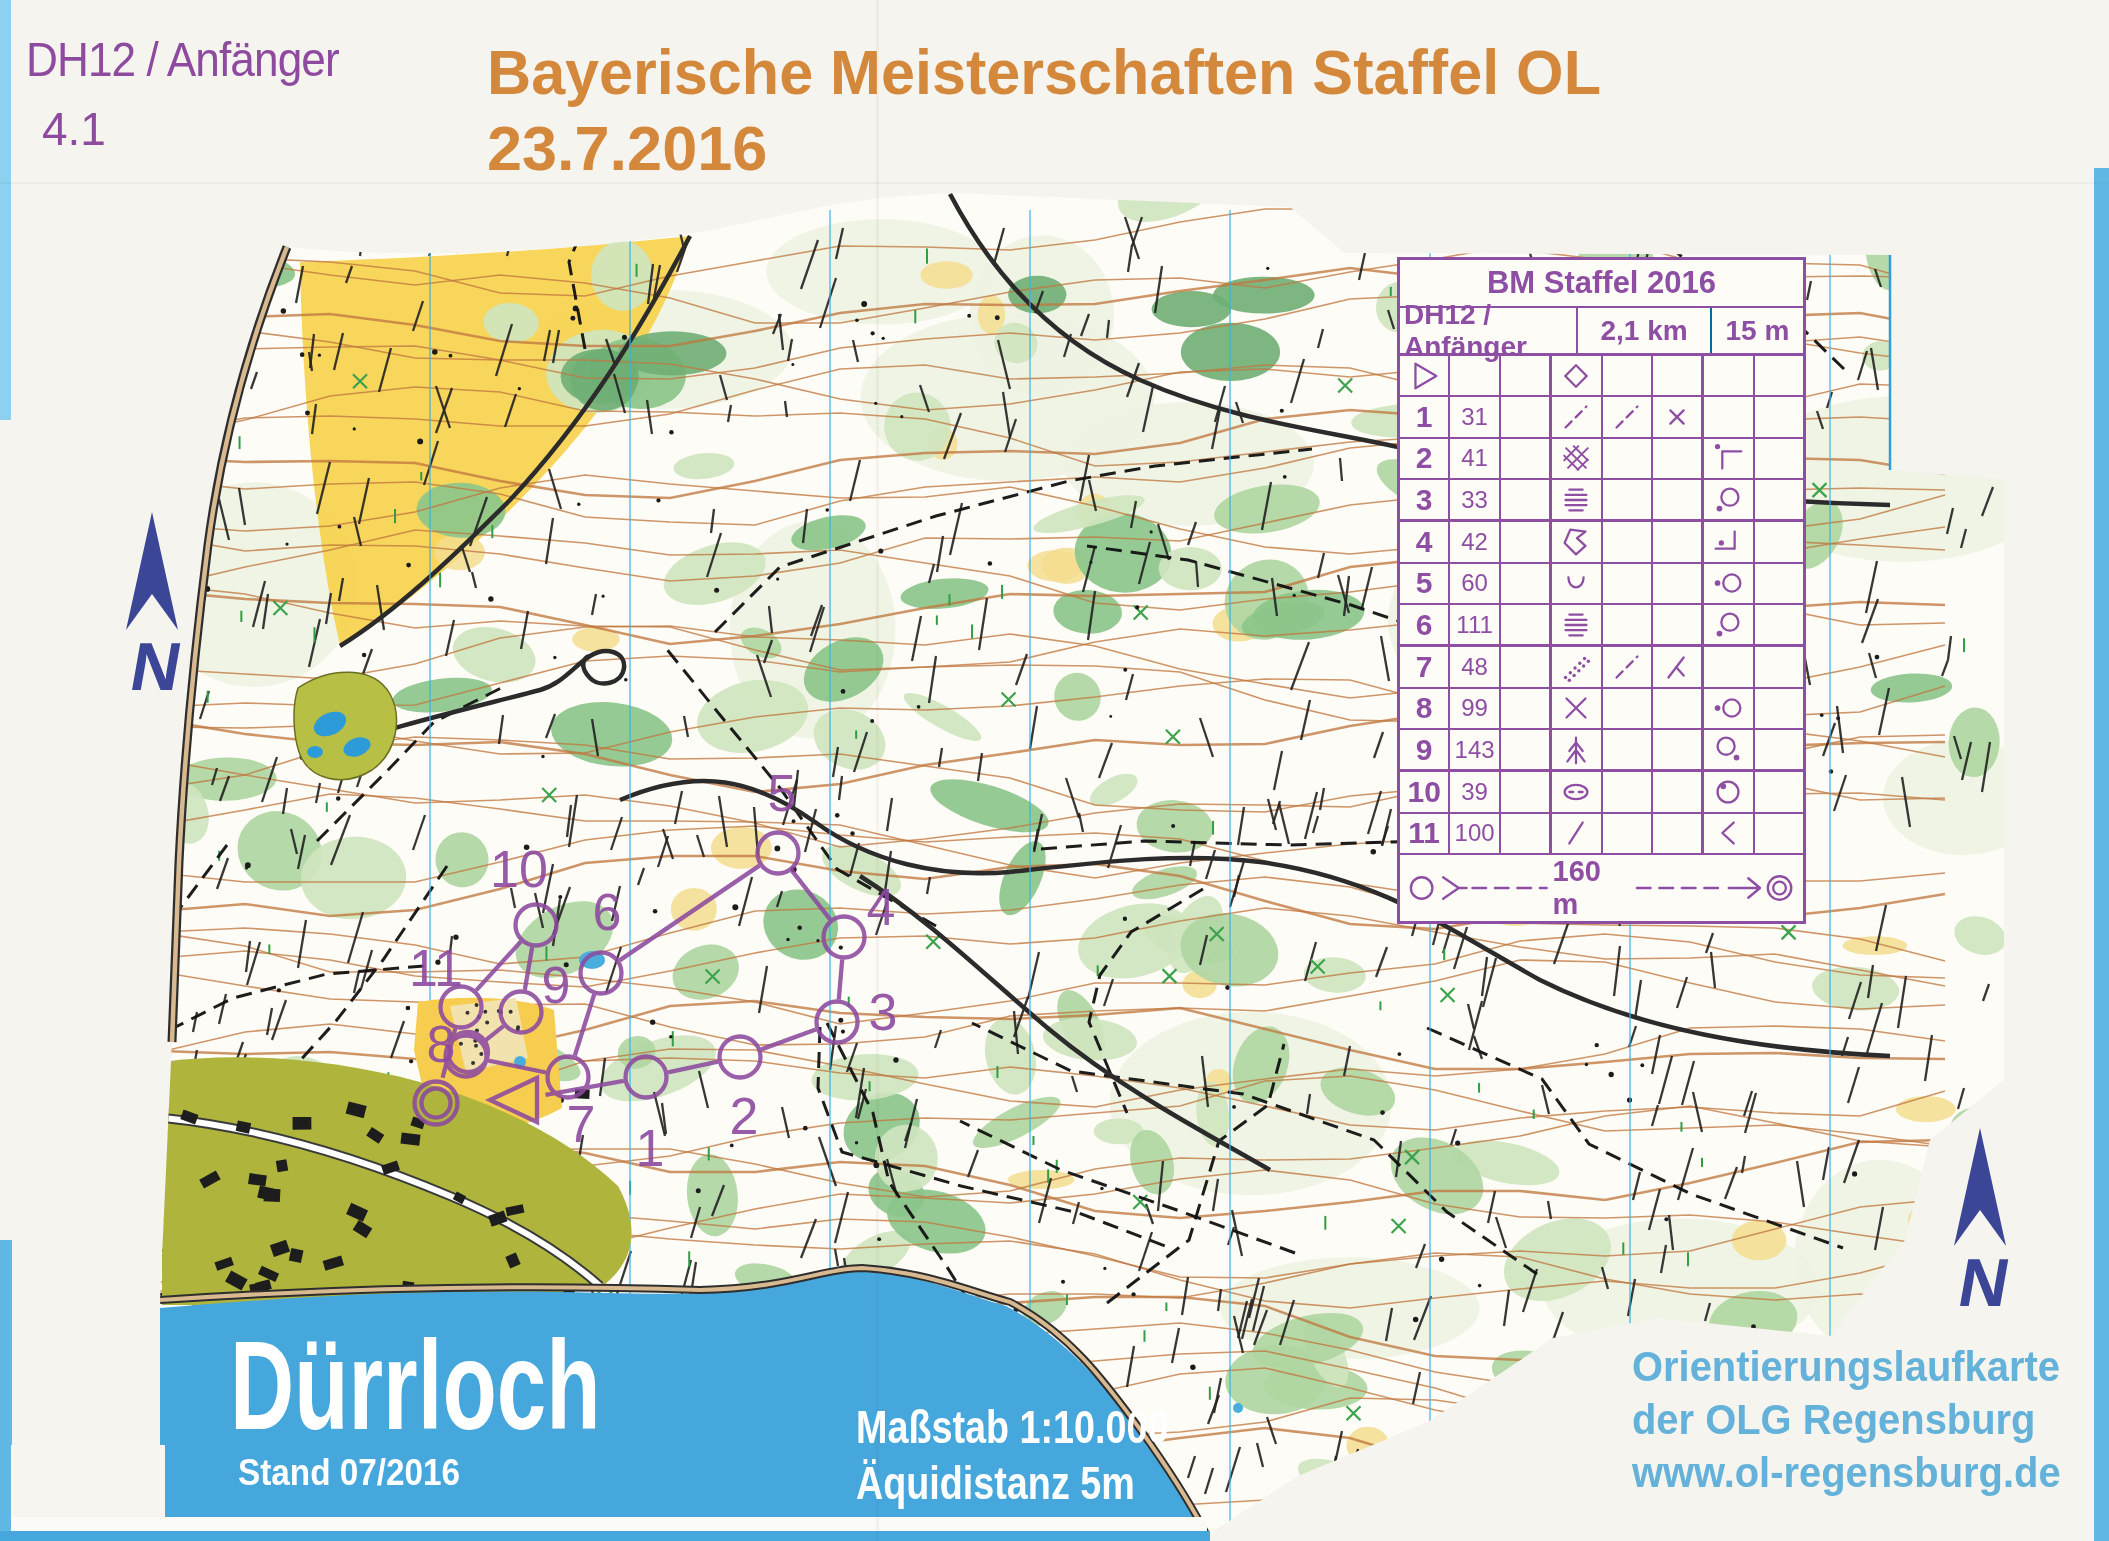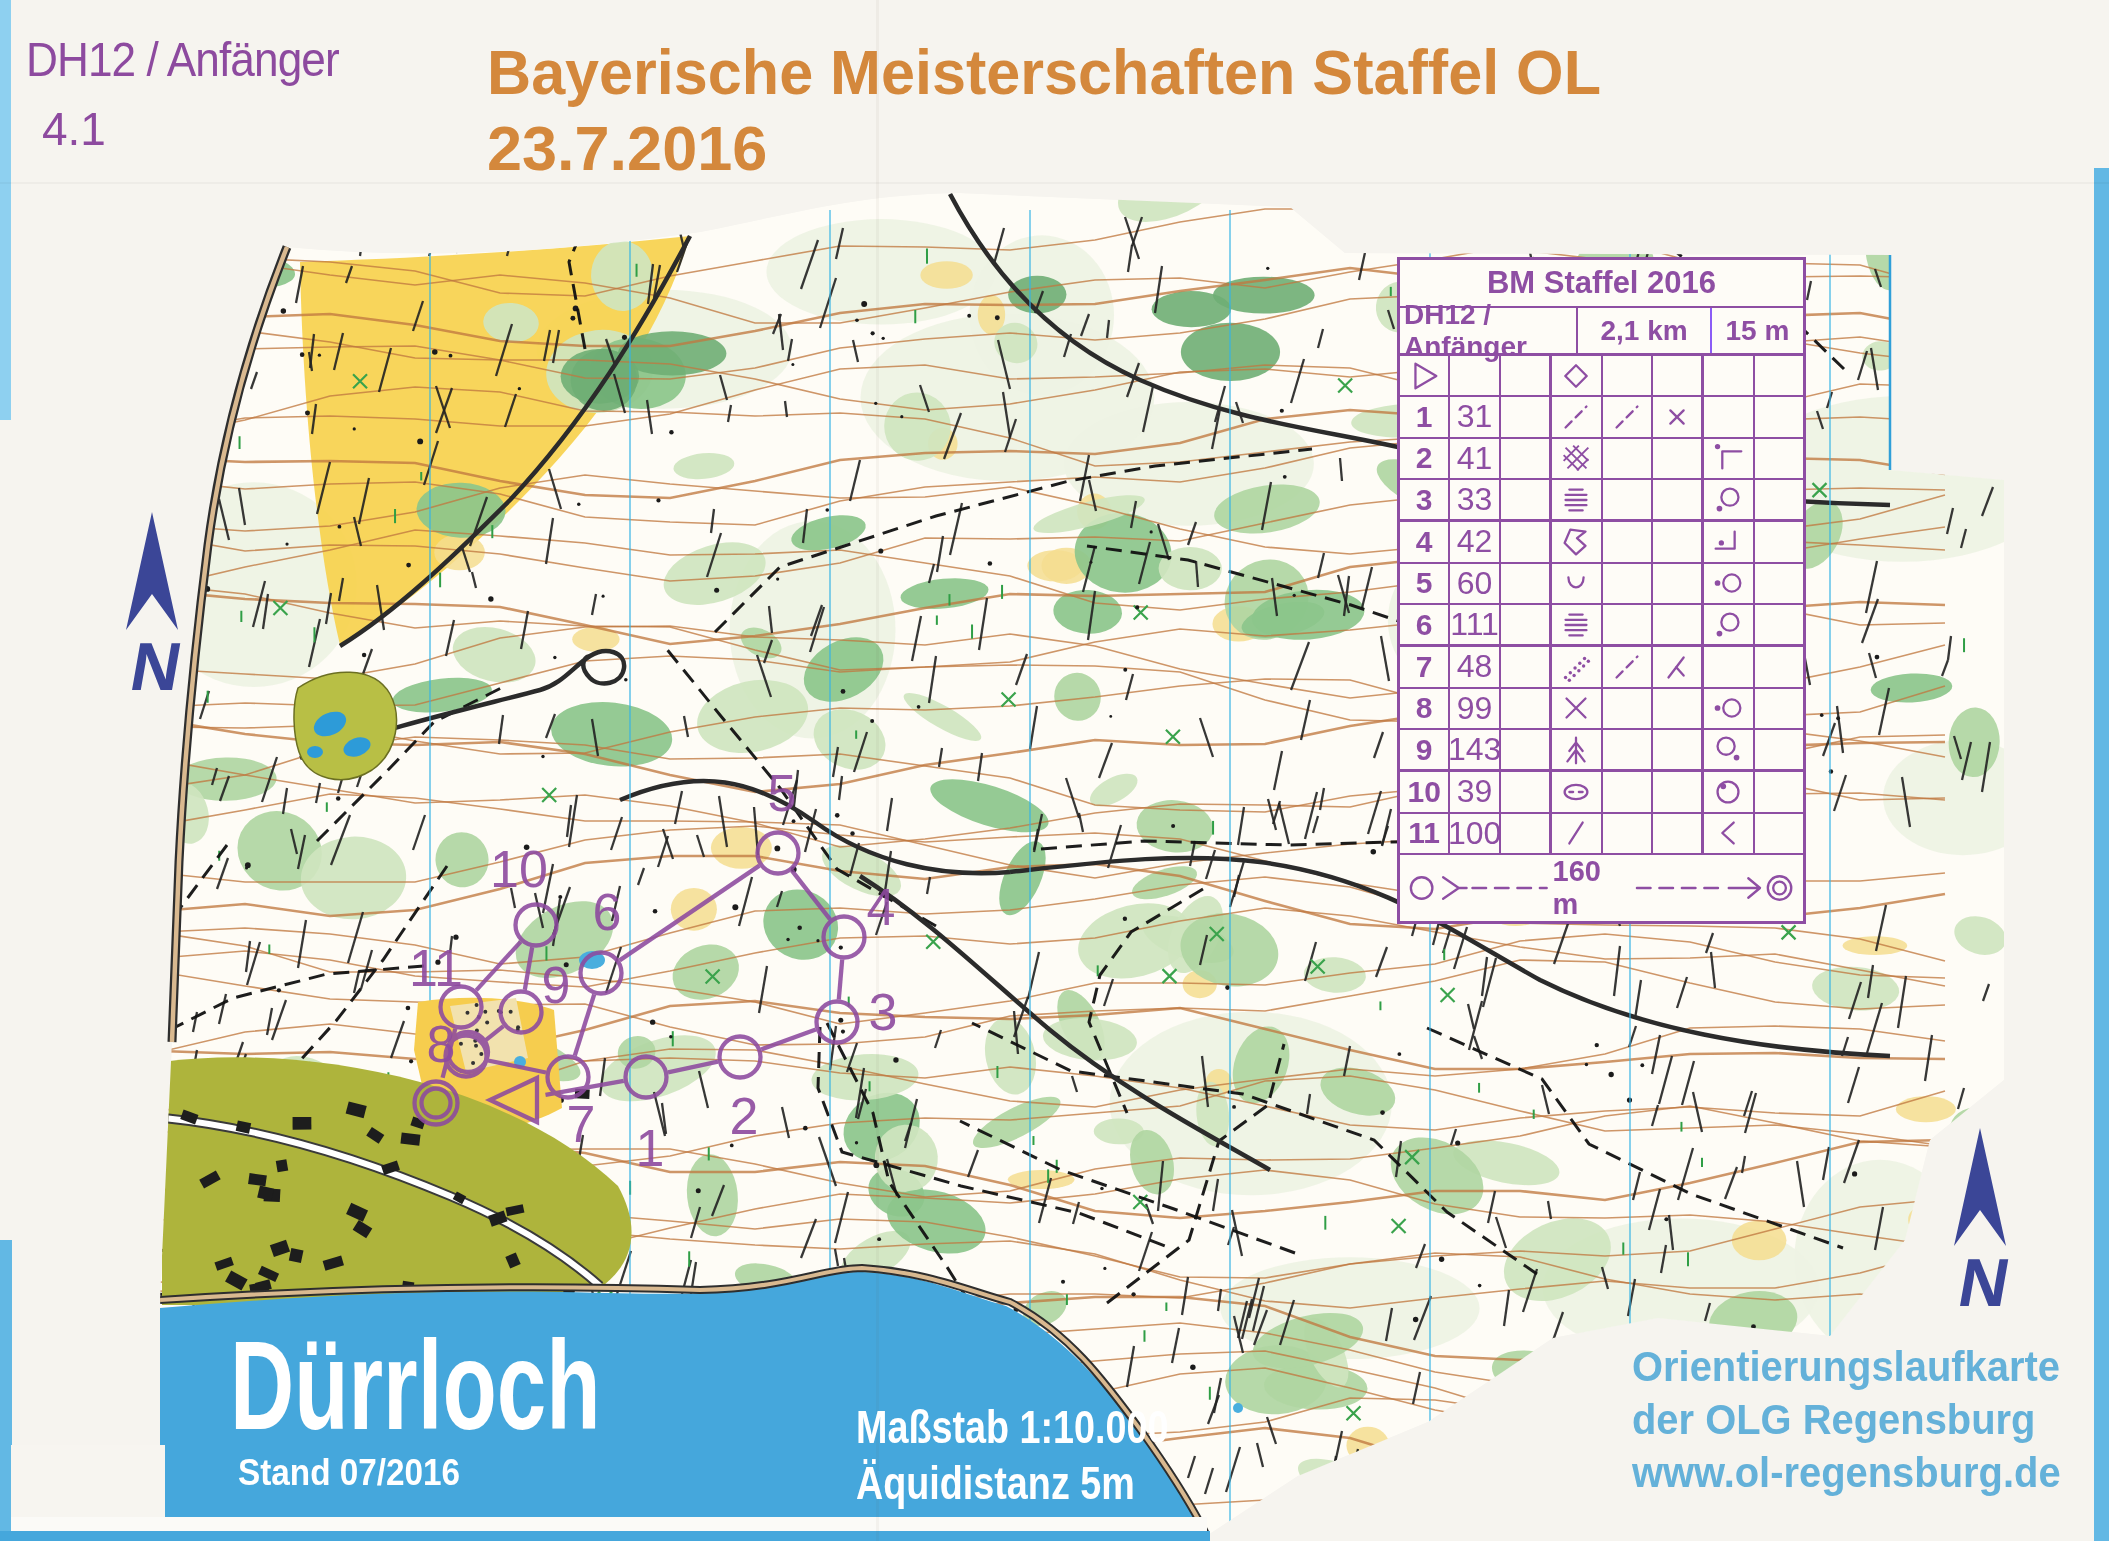--- a/index.html
+++ b/index.html
@@ -19,30 +19,30 @@
   .credits div{white-space:nowrap;}
 
   
   #ctable{position:absolute;left:1397px;top:257px;width:409px;height:667px;
           border:3px solid #8e4ea3;background:#fefcf7;box-sizing:border-box;
           display:flex;flex-direction:column;color:#8e4ea3;}
   .ct-title{height:46px;flex:none;border-bottom:2px solid #8e4ea3;display:flex;align-items:center;justify-content:center;
             font-size:31px;font-weight:bold;}
   .ct-info{height:45px;flex:none;border-bottom:3px solid #8e4ea3;display:flex;align-items:center;font-weight:bold;font-size:28px;}
   .ct-info .ci-class{flex:3.4;padding-left:4px;border-right:2px solid #8e4ea3;height:100%;display:flex;align-items:center;}
-  .ct-info .ci-len{flex:2.6;border-right:2px solid #8b5cf6;height:100%;display:flex;align-items:center;justify-content:center;}
+  .ct-info .ci-len{flex:2.6;border-right:2px solid #0369a1;height:100%;display:flex;align-items:center;justify-content:center;}
   .ct-info .ci-climb{flex:1.8;height:100%;display:flex;align-items:center;justify-content:center;}
   .ct-row{flex:1;display:flex;border-bottom:2px solid #8e4ea3;min-height:0;}
   .ct-row.thick{border-bottom-width:3px;}
   .ct-row:last-child{border-bottom:none;}
   .ct-c{flex:1;border-right:2px solid #8e4ea3;display:flex;align-items:center;justify-content:center;min-width:0;}
   .ct-c:last-child{border-right:none;}
   .ct-c.th{border-right-width:3px;}
   .ct-c.num{font-weight:bold;font-size:30px;}
-  .ct-c.code{font-size:32px;}
+  .ct-c.code{font-size:24px;}
   .ct-finish{flex:1;display:flex;align-items:center;justify-content:flex-start;padding:0 6px;}
   .ct-finish .dist{font-size:29px;font-weight:bold;}
 </style>
 </head>
 <body>
 
 <div id="stage">
 
   <svg id="mapsvg" width="2109" height="1541" viewBox="0 0 2109 1541">
       <defs>

